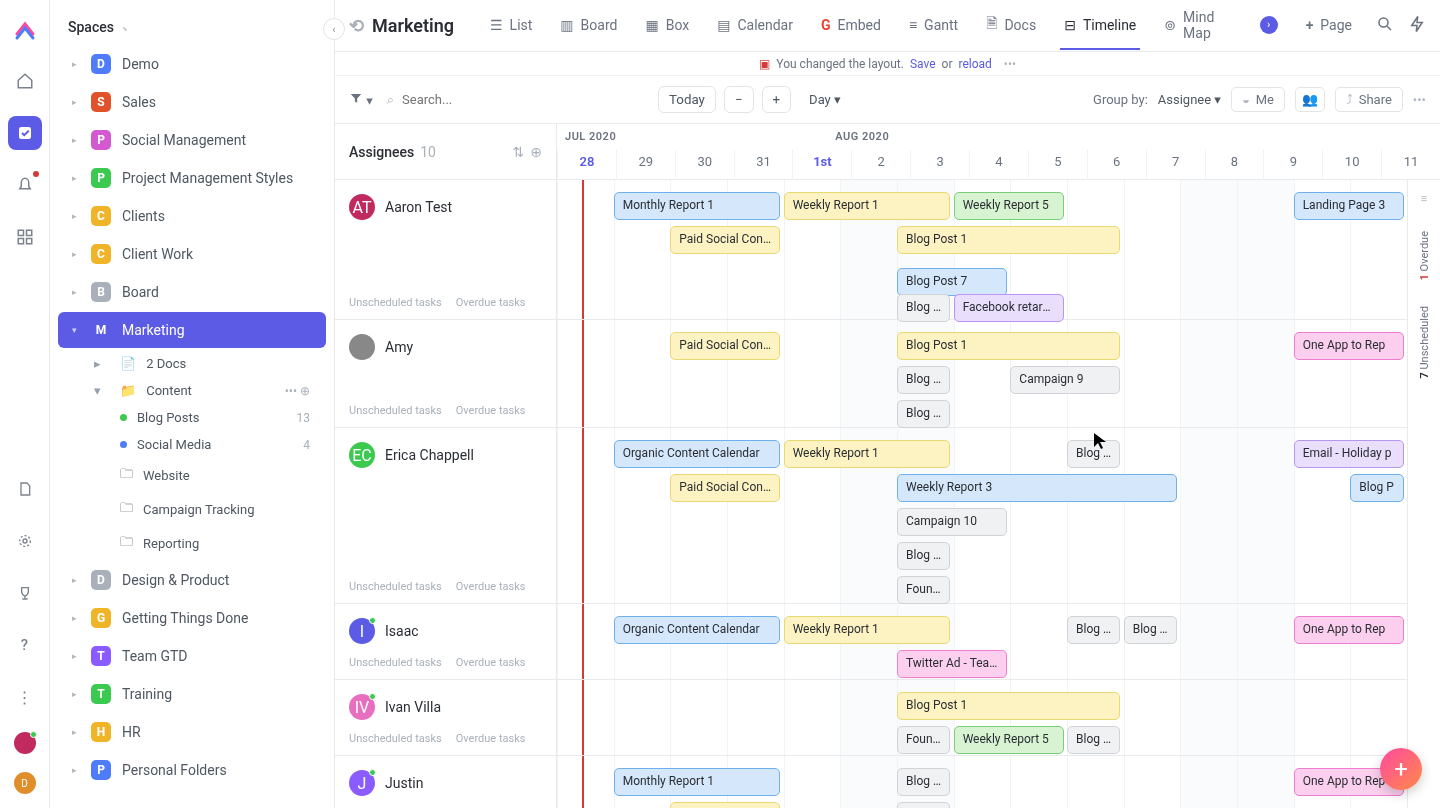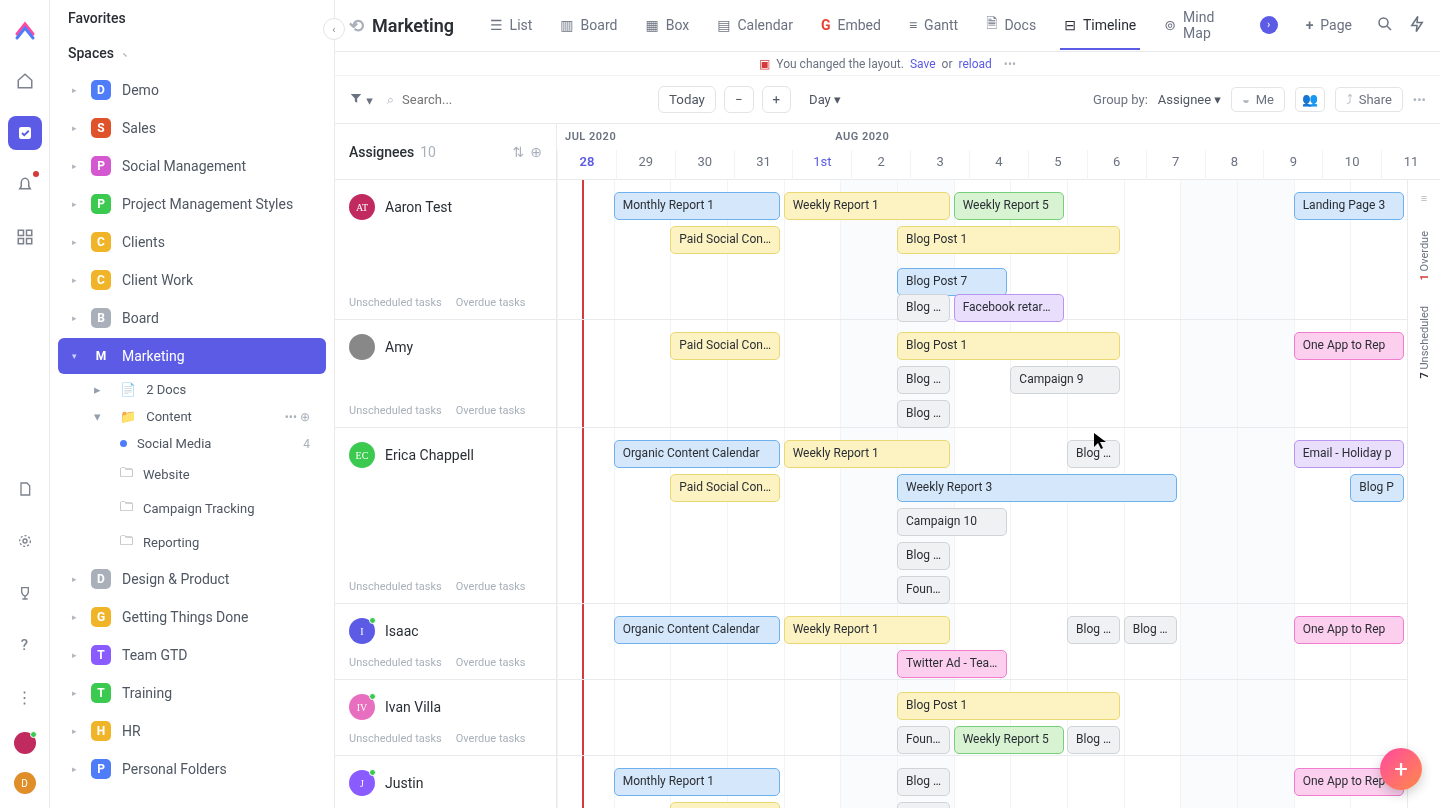--- a/index.html
+++ b/index.html
@@ -49,27 +49,27 @@
 .timeline-header { height:56px; display:flex; border-bottom:1px solid #e8eaed; }
 .th-left { width:222px; border-right:1px solid #e8eaed; display:flex; align-items:center; padding:0 14px; font-size:14px; font-weight:500; gap:6px; }
 .th-left .cnt { color:#a9b0ba; font-weight:400; }
 .th-left .icons { margin-left:auto; display:flex; gap:6px; color:#a9b0ba; }
 .th-grid { flex:1; position:relative; }
 .month-row { height:26px; display:flex; font-size:11px; font-weight:600; color:#6b7280; letter-spacing:.5px;gap:47px; }
 .month-cell { border-right:1px solid transparent; padding:6px 8px 0; }
 .day-row { height:30px; display:flex;justify-content:center; }
 .day-cell { flex:1; text-align:center; font-size:13px; color:#6b7280; padding-top:4px; border-left:1px solid #f3f3f4; }
 .day-cell.today { color:#5b5be6; font-weight:600; }
-.day-cell.first { color:#5b5be6; font-weight:400; }
+.day-cell.first { color:#5b5be6; font-weight:700; }
 
 .timeline-body { flex:1; overflow:hidden; display:flex; position:relative; }
 .tb-left { width:222px; border-right:1px solid #e8eaed; }
 .assignee { border-bottom:1px solid #e8eaed; padding:14px 14px 10px; position:relative;}
 .assignee .hdr { display:flex; align-items:center; gap:10px; font-size:14px; }
-.assignee .av { width:26px; height:26px; border-radius:50%; background:#c02a5f; color:#fff; font-size:10px; display:flex; align-items:center; justify-content:center; position:relative;font-family:Liberation Serif, serif; }
+.assignee .av { width:26px; height:26px; border-radius:50%; background:#c02a5f; color:#fff; font-size:16px; display:flex; align-items:center; justify-content:center; position:relative; }
 .assignee .ft { position:absolute; bottom:10px; left:14px; font-size:11px; color:#a9b0ba; display:flex; gap:14px; }
 .tb-right { flex:1; position:relative; }
 .grid-cols { position:absolute; inset:0; display:flex; pointer-events:none; }
 .grid-cols .col { flex:1; border-left:1px solid #f3f3f4; }
 .grid-cols .col.weekend { background:#fafbfc; }
 .today-line { position:absolute; top:0; bottom:0; width:0; border-left:2px solid #d43a3a; pointer-events:none; }
 
 .alane { border-bottom:1px solid #e8eaed; position:relative; }
 .bar { position:absolute; height:28px; border:1px solid; border-radius:5px; font-size:12px; padding:5px 8px; white-space:nowrap; overflow:hidden; text-overflow:ellipsis; cursor:pointer; }
 .bar.blue { background:#d5e7fa; border-color:#6eb1ee; }
@@ -143,21 +143,20 @@
     <div class="rail-btn">⋮</div>
     <div class="avatar-small">
         <span class="dot-online"></span>
       </div>
     <div class="avatar-small orange">D</div>
   </div>
 </div>
 
 <div class="sidebar">
   <div class="collapse">‹</div>
-  <div class="sb-section">Favorites</div>
   <div class="sb-head">
     <span>Spaces</span>
     <span style="color:#a9b0ba"><svg width="15" height="15" viewBox="0 0 24 24" fill="none" stroke="currentColor" stroke-width="2">
           <circle cx="1010" cy="10" r="6"></circle>
           <path d="M20 20 L15 15"></path>
         </svg></span>
   </div>
   <div class="sb-list" id="spaces-list">
       <div class="sb-item">
         <span class="caret">▸</span>
@@ -203,20 +202,25 @@
       <div class="row">
           <span class="lead">▸</span>
           <span>📄</span>
           <span>2 Docs</span>
         </div>
       <div class="row">
           <span class="lead">▾</span>
           <span>📁</span>
           <span>Content</span>
           <span class="cnt" style="margin-left:auto;color:#a9b0ba">••• ⊕</span>
+        </div>
+      <div class="row" style="padding-left:26px">
+          <span class="bullet" style="background:#3cc950"></span>
+          <span>Blog Posts</span>
+          <span class="cnt">13</span>
         </div>
       <div class="row" style="padding-left:26px">
           <span class="bullet" style="background:#4f7df9"></span>
           <span>Social Media</span>
           <span class="cnt">4</span>
         </div>
       <div class="row">
           <span class="lead"></span>
           <span>🗀</span>
           <span>Website</span>

